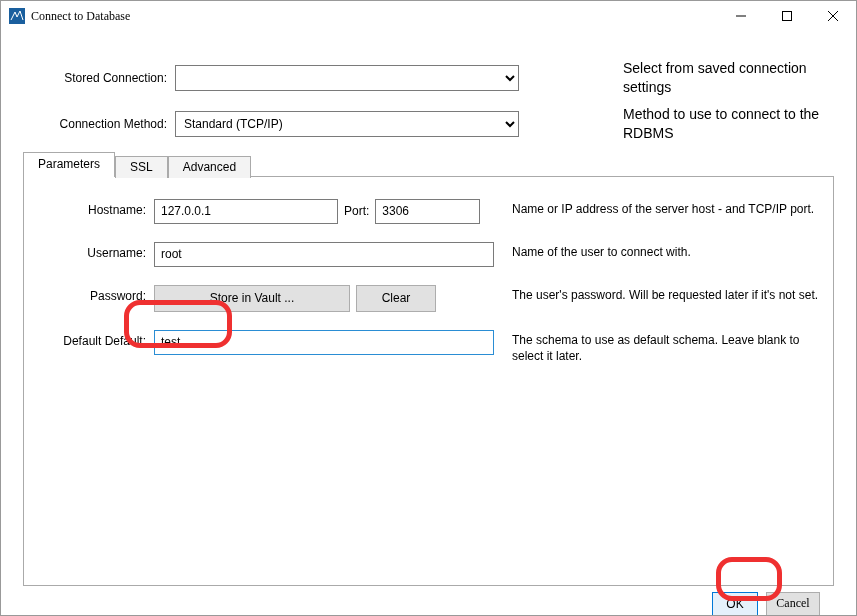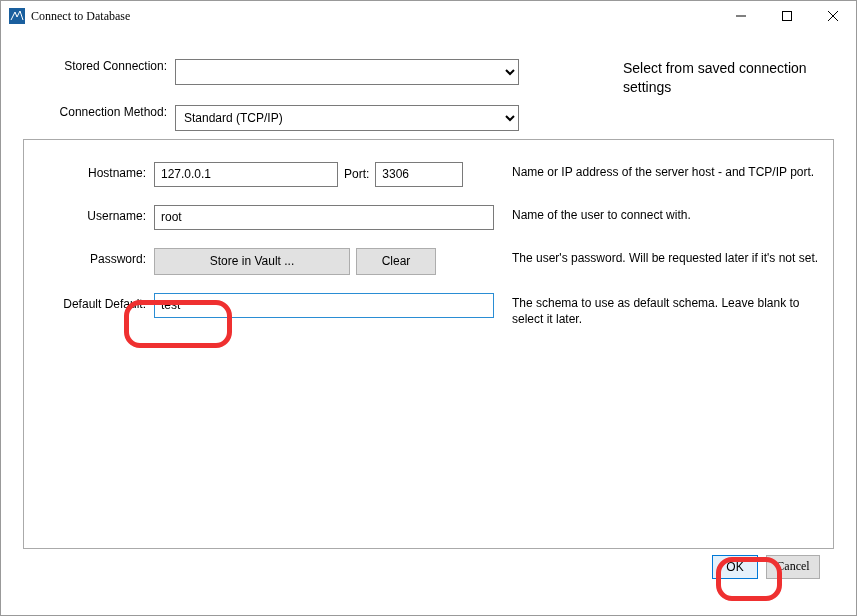--- a/index.html
+++ b/index.html
@@ -6,21 +6,21 @@
     body { font-family: "Segoe UI", Tahoma, sans-serif; font-size: 12px; background: #fff; width: 857px; height: 616px; overflow: hidden; border: 1px solid #999; }
     .titlebar { height: 30px; display: flex; align-items: center; justify-content: space-between; padding: 0 0 0 8px; background: #fff; font-family: Liberation Serif, serif; }
     .title-left { display: flex; align-items: center; gap: 6px; }
     .app-icon { width: 16px; height: 16px; display: inline-flex; align-items: center; justify-content: center; }
     .app-icon svg { width: 16px; height: 16px; }
     .title-text { font-size: 12px; color: #000; }
     .winbtns { display: flex; }
     .winbtn { width: 46px; height: 30px; display: flex; align-items: center; justify-content: center; background: transparent; border: none; cursor: pointer; }
     .winbtn svg { width: 10px; height: 10px; }
     .content { padding: 28px 22px 10px 22px; }
-    .row { display: flex; align-items: flex-start; margin-bottom: 8px; }
+    .row { display: flex; align-items: center; margin-bottom: 8px; }
     .lbl-col { width: 152px; text-align: right; padding-right: 8px; font-size: 12px; color: #000; }
     .ctrl-col { width: 430px; display: flex; align-items: center; }
     .help-col { flex: 1; padding-left: 18px; font-size: 14px; color: #000; line-height: 1.35; }
     select.combo { width: 344px; height: 26px; font-size: 12px; border: 1px solid #7a7a7a; background: #fff; padding: 0 4px; }
     .tabs-outer { margin-top: 6px; }
     .tabstrip { display: flex; align-items: flex-end; position: relative; z-index: 2; }
     .tab { border: 1px solid #aaa; border-bottom: none; background: #fff; padding: 4px 14px 6px 14px; font-size: 12px; color: #000; margin-right: 0px; position: relative; top: 1px; cursor: pointer; }
     .tab:not(.active) { background: #f3f3f3; border-color: #aaa; top: 2px; padding-top: 3px; padding-bottom: 4px; }
     .tab.active { background: #fff; border-color: #aaa; }
     .tabpanel { border: 1px solid #aaa; height: 410px; padding: 22px 14px 10px 14px; }
@@ -80,32 +80,38 @@
     <div class="help-col">Select from saved connection settings</div>
   </div>
 
   <div class="row">
     <div class="lbl-col">Connection Method:</div>
     <div class="ctrl-col">
       <select class="combo">
         <option>Standard (TCP/IP)</option>
       </select>
     </div>
+    <div class="help-col">Method to use to connect to the RDBMS</div>
   </div>
 
   <div class="tabs-outer">
+    <div class="tabstrip">
+      <div class="tab active">Parameters</div>
+      <div class="tab">SSL</div>
+      <div class="tab">Advanced</div>
+    </div>
 
     <div class="tabpanel">
 
       <div class="prow">
         <div class="plabel">Hostname:</div>
         <div class="pcontrols">
           <input class="txt" style="width: 184px;" value="127.0.0.1">
           <span class="sublbl">Port:</span>
-          <input class="txt" style="width: 88px;" value="3306">
+          <input class="txt" style="width: 105px;" value="3306">
         </div>
         <div class="phelp">Name or IP address of the server host - and TCP/IP port.</div>
       </div>
 
       <div class="prow">
         <div class="plabel">Username:</div>
         <div class="pcontrols">
           <input class="txt" style="width: 340px;" value="root">
         </div>
         <div class="phelp">Name of the user to connect with.</div>

